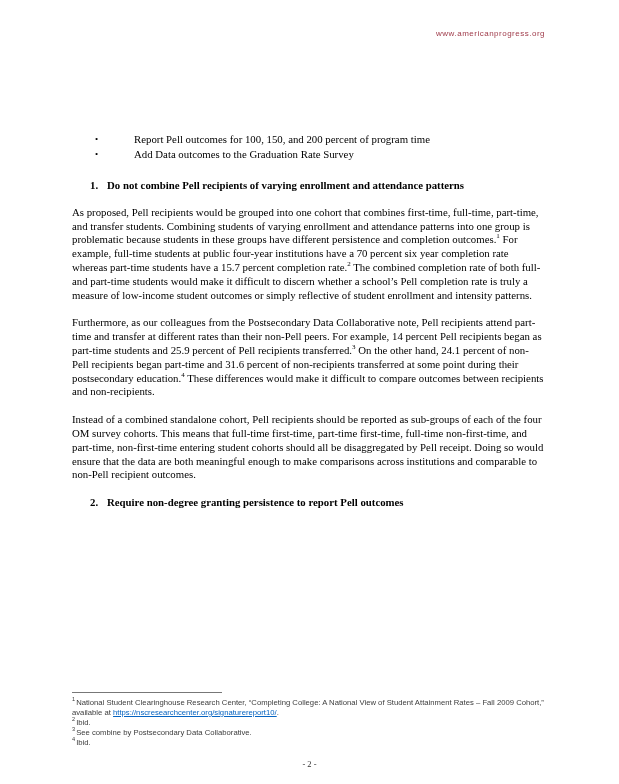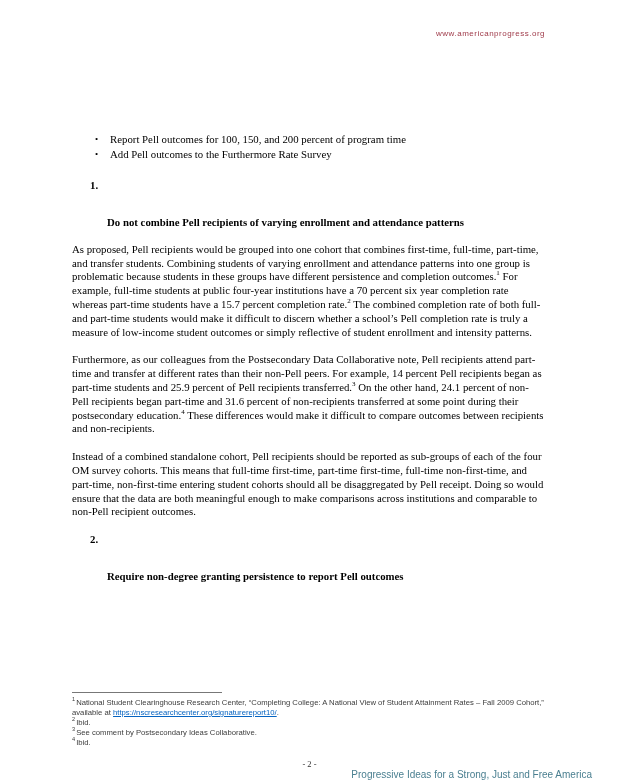--- a/index.html
+++ b/index.html
@@ -17,30 +17,30 @@
   .header-row { text-align: right; height: 10px; margin-bottom: 100px; }
   .site-url {
     font-family: "Liberation Sans", sans-serif;
     font-size: 8px;
     letter-spacing: 0.5px;
     color: #a03c4b;
   }
   .bullet-list { margin: 0 0 18px 0; }
   .bullet { display: flex; font-size: 10.8px; line-height: 14.5px; }
   .bullet-dot { width: 15px; margin-left: 23px; flex-shrink: 0; font-size: 9px; line-height: 14.5px; }
-  .bullet-text { flex: 1; }
+  .bullet-text { flex: 1; margin-left: 24px; }
   .heading {
     display: flex;
     font-weight: bold;
     font-size: 10.8px;
     line-height: 13.8px;
     margin: 0 0 13px 18px;
   }
   .h-num { width: 17px; flex-shrink: 0; }
-  .h-title { flex: 1; margin-top: 37px; }
+  .h-title { flex: 1; }
   .body-para { margin: 7px 0 14px 0; font-size: 10.8px; line-height: 13.8px; }
   .fn-ref { font-size: 7px; line-height: 0; }
   .footnotes-area { position: absolute; left: 72px; right: 74px; bottom: 36px; }
   .fn-divider { width: 150px; border-top: 1px solid #777; margin-bottom: 5px; }
   .footnote {
     font-family: "Liberation Sans", sans-serif;
     font-size: 7.7px;
     line-height: 10px;
     color: #3c3c3c;
   }
@@ -72,21 +72,21 @@
     <span class="site-url">www.americanprogress.org</span>
   </div>
 
   <div class="bullet-list">
     <div class="bullet">
       <span class="bullet-dot">•</span>
       <span class="bullet-text">Report Pell outcomes for 100, 150, and 200 percent of program time</span>
     </div>
     <div class="bullet">
       <span class="bullet-dot">•</span>
-      <span class="bullet-text">Add Pell outcomes to the Furthermore Rate Survey</span>
+      <span class="bullet-text">Add Data outcomes to the Graduation Rate Survey</span>
     </div>
   </div>
 
   <div class="heading">
     <span class="h-num">1.</span>
     <span class="h-title">Do not combine Pell recipients of varying enrollment and attendance patterns</span>
   </div>
 
   <p class="body-para"><span>As proposed, Pell recipients would be grouped into one cohort that combines first-time, full-time, part-time, and transfer students.  Combining students of varying enrollment and attendance patterns into one group is problematic because students in these groups have different persistence and completion outcomes.</span><sup class="fn-ref">1</sup><span> For example, full-time students at public four-year institutions have a 70 percent six year completion rate whereas part-time students have a 15.7 percent completion rate.</span><sup class="fn-ref">2</sup><span> The combined completion rate of both full- and part-time students would make it difficult to discern whether a school’s Pell completion rate is truly a measure of low-income student outcomes or simply reflective of student enrollment and intensity patterns.</span></p>
 
@@ -97,20 +97,19 @@
   <div class="heading">
     <span class="h-num">2.</span>
     <span class="h-title">Require non-degree granting persistence to report Pell outcomes</span>
   </div>
 
 
   <div class="footnotes-area">
     <div class="fn-divider"></div>
     <div class="footnote"><sup class="fn-marker">1</sup><span>National Student Clearinghouse Research Center, “Completing College: A National View of Student Attainment Rates – Fall 2009 Cohort,” available at </span><a href="#" class="fn-link">https://nscresearchcenter.org/signaturereport10/</a><span>.</span></div>
     <div class="footnote"><sup class="fn-marker">2</sup><span>Ibid.</span></div>
-    <div class="footnote"><sup class="fn-marker">3</sup><span>See comment by Postsecondary Ideas Collaborative.</span></div>
+    <div class="footnote"><sup class="fn-marker">3</sup><span>See combine by Postsecondary Data Collaborative.</span></div>
     <div class="footnote"><sup class="fn-marker">4</sup><span>Ibid.</span></div>
   </div>
 
   <div class="page-number">- 2 -</div>
-  <div class="footer-tagline">Progressive Ideas for a Strong, Just and Free America</div>
 
 </div>
 
 </body></html>

